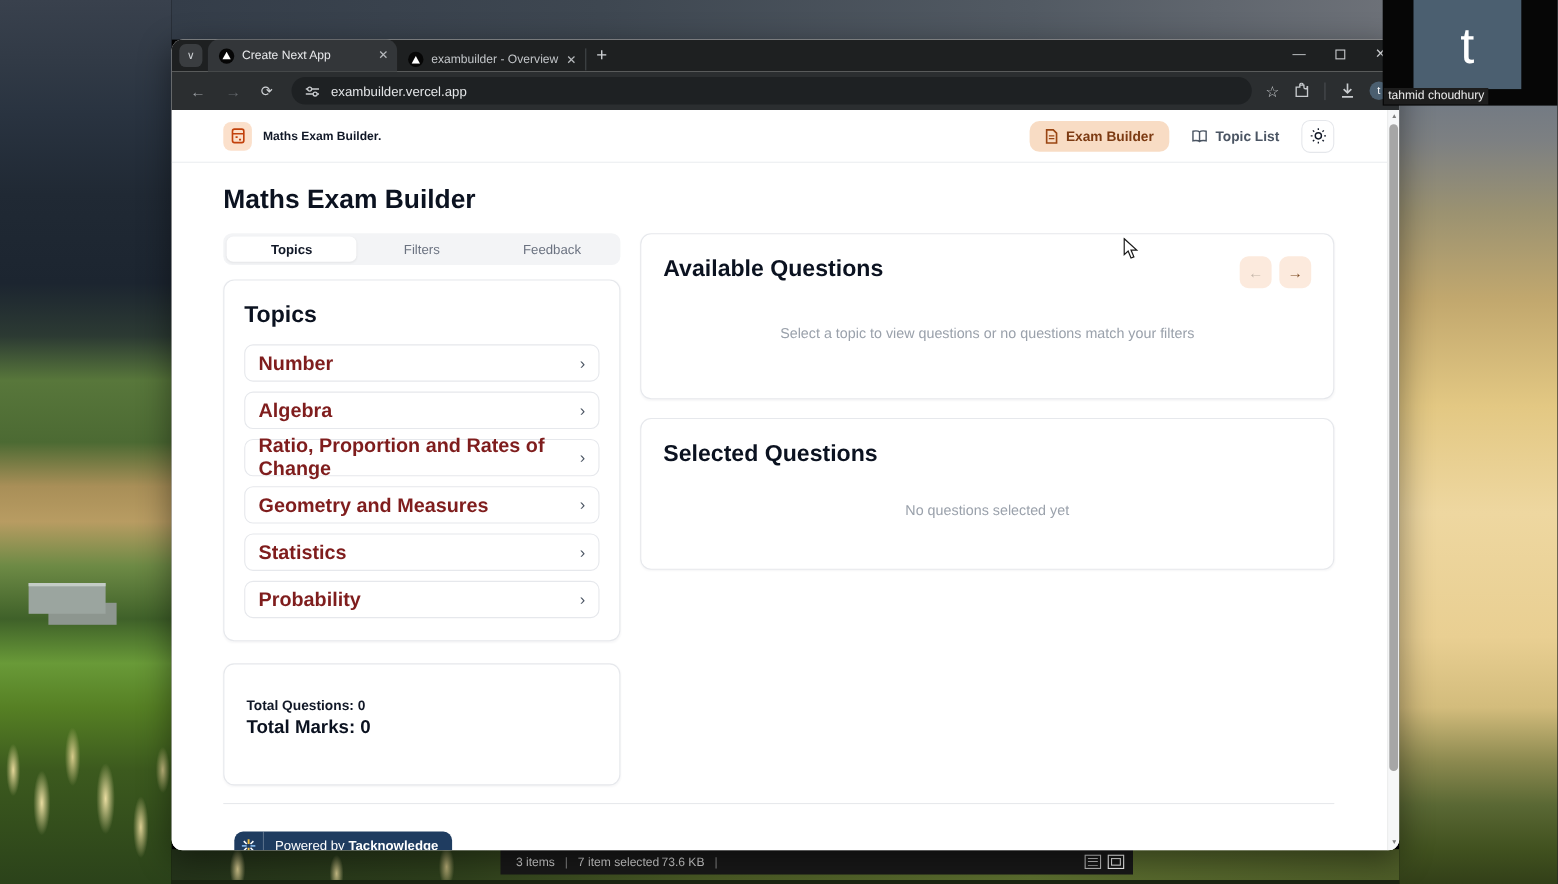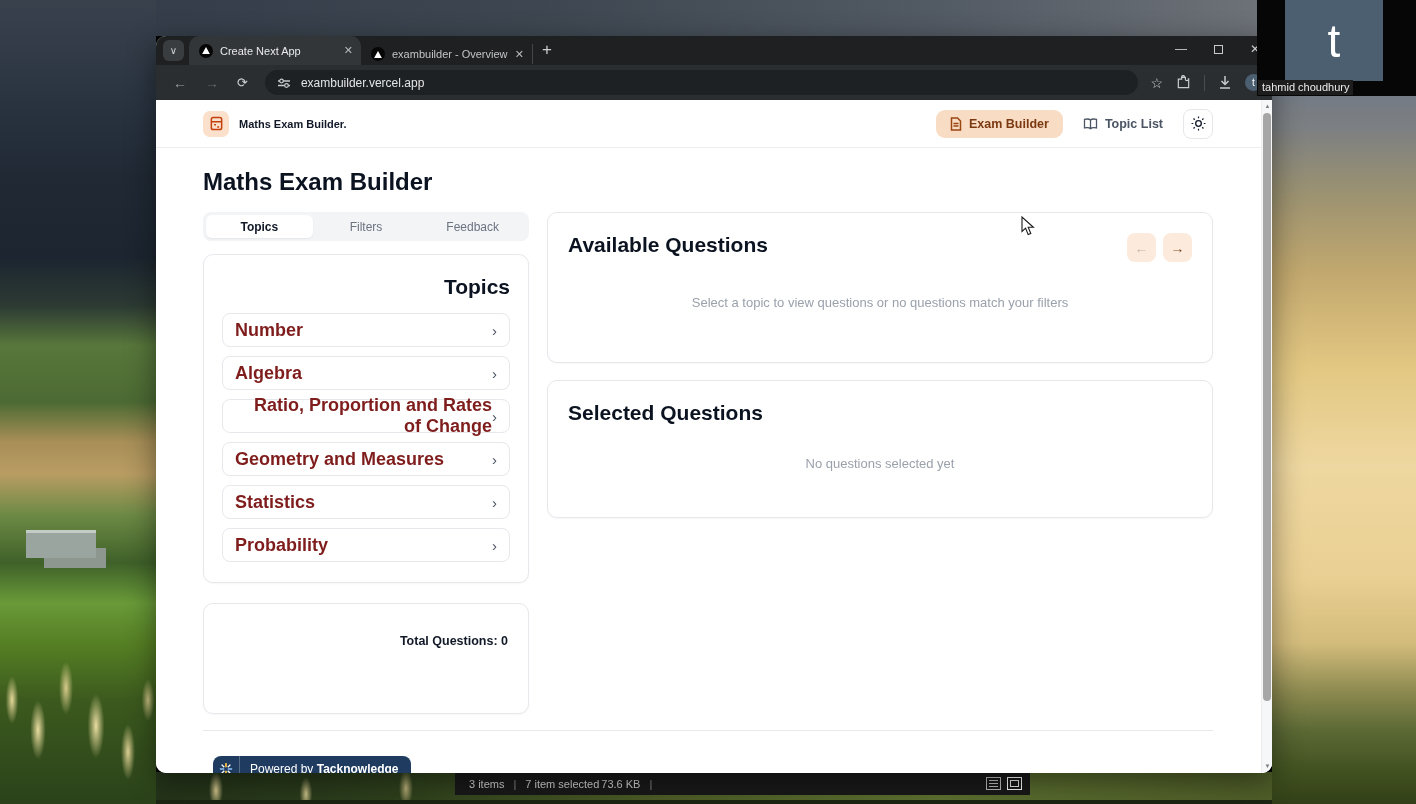--- a/index.html
+++ b/index.html
@@ -102,21 +102,21 @@
   .header-right { margin-left:auto; display:flex; align-items:center; gap:14px; }
   .btn-exam { display:flex; align-items:center; gap:7px; background:#f8dcc4; color:#7c3a12;
     font-size:12.5px; font-weight:700; padding:7px 14px; border-radius:9px; }
   .btn-topiclist { display:flex; align-items:center; gap:7px; color:#4b5563; font-size:12.5px; font-weight:600; padding:7px 6px; }
   .btn-theme { width:30px; height:30px; border:1px solid #e5e7eb; border-radius:8px;
     display:flex; align-items:center; justify-content:center; background:#fff; }
 
   .page-title { margin-top:20px; font-size:24px; font-weight:800; color:#0b1220; }
 
   .main-grid { display:flex; gap:18px; margin-top:16px; }
-  .col-left { width:326px; flex:0 0 auto;text-align:right; }
+  .col-left { width:361px; flex:0 0 auto; }
   .col-right { flex:1; min-width:0; }
 
   .seg-tabs { height:29px; background:#f3f4f6; border-radius:8px; display:flex; padding:3px; }
   .seg { flex:1; display:flex; align-items:center; justify-content:center; font-size:12px; color:#6b7280; border-radius:6px; }
   .seg.active { background:#fff; color:#111827; font-weight:700; box-shadow:0 1px 2px rgba(0,0,0,.06); }
 
   .card { background:#fff; border:1px solid #e6e8ec; border-radius:10px; box-shadow:0 1px 2px rgba(16,24,40,.04); }
   .card-topics { margin-top:13px; padding:20px 18px 20px; }
   .card-title { font-size:21px; font-weight:700; color:#0b1220; }
   .topic-list { margin-top:14px; display:flex; flex-direction:column; gap:9px; }
@@ -322,20 +322,21 @@
                 </div>
                 <div class="topic-item">
                   <span class="topic-label">Probability</span>
                   <span class="chev">›</span>
                 </div>
               </div>
             </div>
 
             <div class="card card-summary">
               <div class="sum-q">Total Questions: 0</div>
+              <div class="sum-m">Total Marks: 0</div>
             </div>
           </div>
 
           <div class="col-right">
             <div class="card card-available">
               <div class="card-head">
                 <div class="card-title">Available Questions</div>
                 <div class="pager">
                   <div class="pg-btn prev">
                     <span>←</span>

